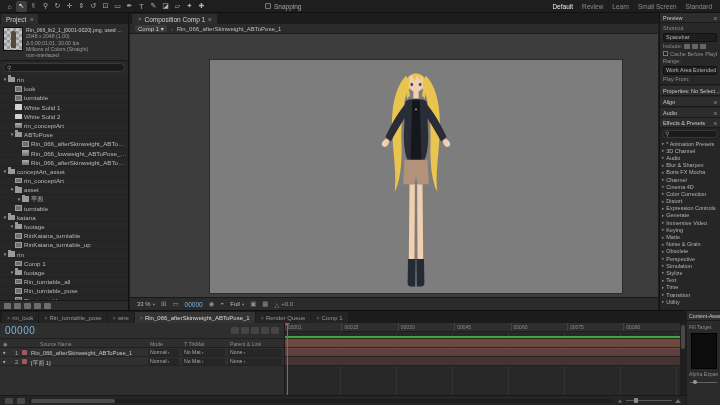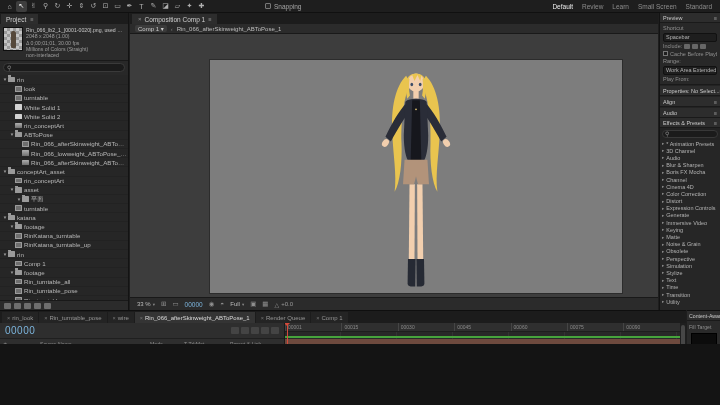--- a/index.html
+++ b/index.html
@@ -1,17 +1,17 @@
 <!DOCTYPE html>
 <html style="--compGray: #7d7d7d; --timecodeBlue: #7cb4dc; --cacheGreen: #46a33c; --workBand: #6e4a3e; --layerBar1: #5f4040; --layerBar2: #463434; --ctiRed: #d44a3a; --hairBlonde: #e9c44f; --skinTone: #f2cfae; --jacketDark: #2a2d38; --innerTop: #16171d; --shortsTan: #b2937a; --bootsDark: #262a34; --eyeBlue: #3c4c68;"><head>
 <meta charset="utf-8">
 <style>
   html,body{margin:0;padding:0;background:#141414;}
   *{box-sizing:border-box;}
-  .app{position:relative;width:720px;height:344px;background:#1e1e1e;overflow:hidden;
+  .app{position:relative;width:720px;height:405px;background:#1e1e1e;overflow:hidden;
        font-family:"Liberation Sans","DejaVu Sans",sans-serif;color:#bbb;-webkit-font-smoothing:antialiased;}
 
   
   .toolbar{position:absolute;left:0;top:0;right:0;height:13px;background:#1e1e1e;border-bottom:1px solid #101010;
            display:flex;align-items:center;padding:0 4px;}
   .tools{display:flex;gap:1px;}
   .tool{width:11px;height:11px;display:flex;align-items:center;justify-content:center;color:#b0b0b0;font-size:7px;border-radius:2px;}
   .tool.active{background:#3e3e3e;color:#fff;}
   .snapping{margin-left:58px;display:flex;align-items:center;gap:3px;font-size:6.5px;color:#a5a5a5;}
   .cb{width:6px;height:6px;border:1px solid #777;border-radius:1px;background:#262626;}

